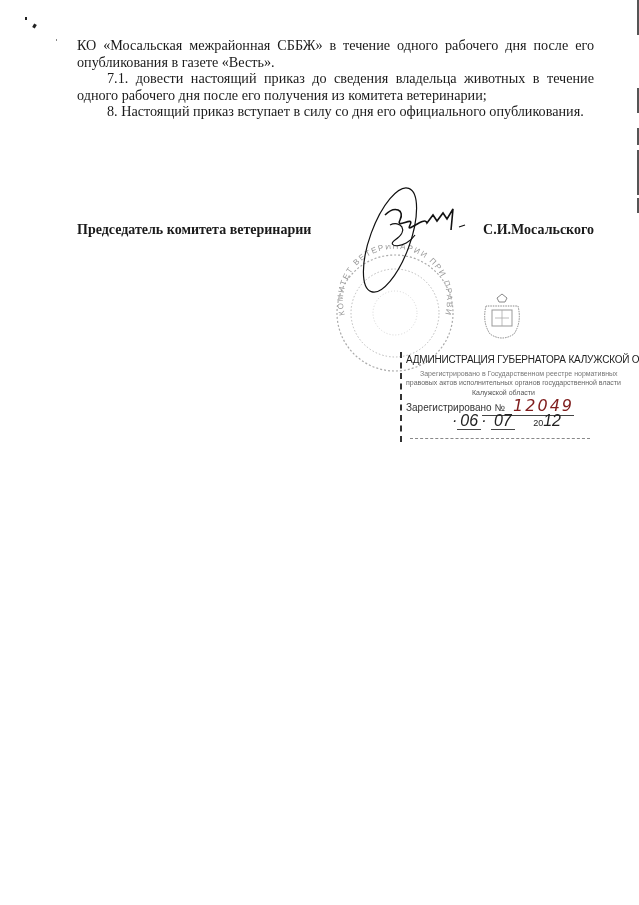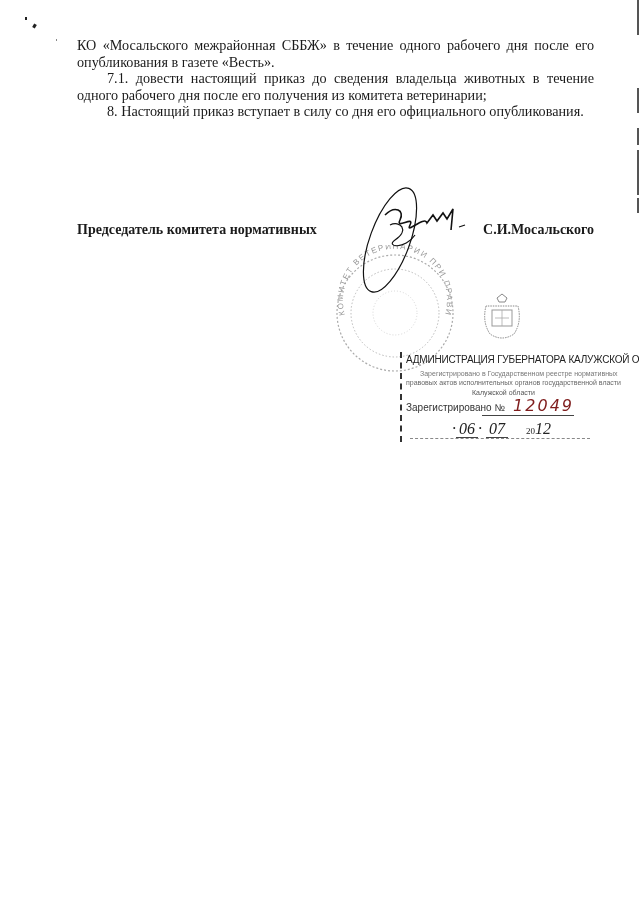--- a/index.html
+++ b/index.html
@@ -28,39 +28,39 @@
       position: absolute; left: 400px; top: 352px; width: 236px; height: 90px;
       border-left: 2px dashed #333; font-family: "Liberation Sans", "DejaVu Sans", sans-serif;
       color: #333;
     }
     .reg-title { position: absolute; left: 4px; top: 2px; font-size: 10px; letter-spacing: -0.2px; white-space: nowrap; color: #222; }
     .reg-line1 { position: absolute; left: 18px; top: 18px; font-size: 7px; color: #777; white-space: nowrap; }
     .reg-line2 { position: absolute; left: 4px; top: 27px; font-size: 7px; color: #666; white-space: nowrap; }
     .reg-line3 { position: absolute; left: 70px; top: 37px; font-size: 7px; color: #555; white-space: nowrap; }
     .reg-num-label { position: absolute; left: 4px; top: 50px; font-size: 10px; color: #333; white-space: nowrap; }
     .reg-num { position: absolute; left: 80px; top: 44px; width: 90px; font-size: 16px; font-style: italic; font-family: "DejaVu Sans", sans-serif; border-bottom: 1px solid #444; letter-spacing: 2px; color: #7f1d1d; padding-left: 2px; text-align: right; }
-    .reg-date { position: absolute; left: 50px; top: 68px; font-size: 16px; font-style: italic; font-family: Liberation Serif, serif; color: #222; white-space: nowrap; }
+    .reg-date { position: absolute; left: 50px; top: 60px; font-size: 16px; font-style: italic; font-family: Liberation Sans, sans-serif; color: #222; white-space: nowrap; }
     .reg-date .u { border-bottom: 1px solid #444; padding: 0 3px; }
     .reg-year-prefix { font-size: 9px; font-style: normal; margin-left: 14px; }
     .reg-bottom-rule { position: absolute; left: 8px; top: 86px; width: 180px; border-bottom: 1px dashed #888; }
   </style>
 </head>
 <body>
 
 <div class="scan-mark" style="left:25px;top:17px;width:2px;height:3px;"></div>
 <div class="scan-mark" style="left:33px;top:24px;width:3px;height:4px;transform:rotate(30deg);"></div>
 <div class="scan-mark" style="left:56px;top:39px;width:1px;height:2px;background:#888;"></div>
 <div class="edge-line" style="top:0;height:35px;"></div>
 <div class="edge-line" style="top:88px;height:25px;"></div>
 <div class="edge-line" style="top:128px;height:17px;"></div>
 <div class="edge-line" style="top:150px;height:45px;"></div>
 <div class="edge-line" style="top:198px;height:15px;"></div>
 
 <div class="body-text">
-  <p>КО «Мосальского межрайонная СББЖ» в течение одного рабочего дня после его опубликования в газете «Весть».</p>
+  <p>КО «Мосальская межрайонная СББЖ» в течение одного рабочего дня после его опубликования в газете «Весть».</p>
   <p class="indent">7.1. довести настоящий приказ до сведения владельца животных в течение одного рабочего дня после его получения из комитета ветеринарии;</p>
   <p class="indent">8. Настоящий приказ вступает в силу со дня его официального опубликования.</p>
 </div>
 
 <svg class="round-seal" viewBox="0 0 150 130">
   <defs>
     <path id="sealArc" d="M 25 70 A 52 52 0 1 1 125 70"></path>
   </defs>
   <circle cx="75" cy="68" r="58" fill="none" stroke="#aaa" stroke-width="1.2" stroke-dasharray="2 2"></circle>
   <circle cx="75" cy="68" r="44" fill="none" stroke="#bbb" stroke-width="1" stroke-dasharray="1.5 2"></circle>
@@ -71,21 +71,21 @@
 </svg>
 
 <svg class="signature" viewBox="0 0 130 120">
   <ellipse cx="35" cy="55" rx="20" ry="55" transform="rotate(20 35 55)" fill="none" stroke="#111" stroke-width="1.2"></ellipse>
   <path d="M30 30 C40 20, 50 25, 45 35 C40 45, 60 30, 55 40 C50 50, 70 30, 72 38 L78 30 L82 36 L88 28 L92 34 L98 24 L96 45" fill="none" stroke="#111" stroke-width="1.6"></path>
   <path d="M35 40 C45 35, 55 45, 40 55 C30 62, 50 65, 60 50" fill="none" stroke="#111" stroke-width="1.2"></path>
   <path d="M104 42 L110 40" stroke="#111" stroke-width="1.2"></path>
 </svg>
 
 <div class="sig-row">
-  <span class="sig-title">Председатель комитета нормативных</span>
+  <span class="sig-title">Председатель комитета ветеринарии</span>
   <span class="sig-name">С.И.Мосальского</span>
 </div>
 
 <svg class="emblem" viewBox="0 0 44 50">
   <path d="M17 6 L22 2 L27 6 L25 10 L19 10 Z" fill="none" stroke="#888" stroke-width="1"></path>
   <path d="M6 14 Q2 30 10 42 Q22 50 34 42 Q42 30 38 14 Z" fill="none" stroke="#888" stroke-width="1" stroke-dasharray="1.5 1"></path>
   <rect x="12" y="18" width="20" height="16" fill="none" stroke="#999" stroke-width="1"></rect>
   <path d="M15 26 L29 26 M22 18 L22 34" stroke="#aaa" stroke-width="0.8"></path>
 </svg>
 

